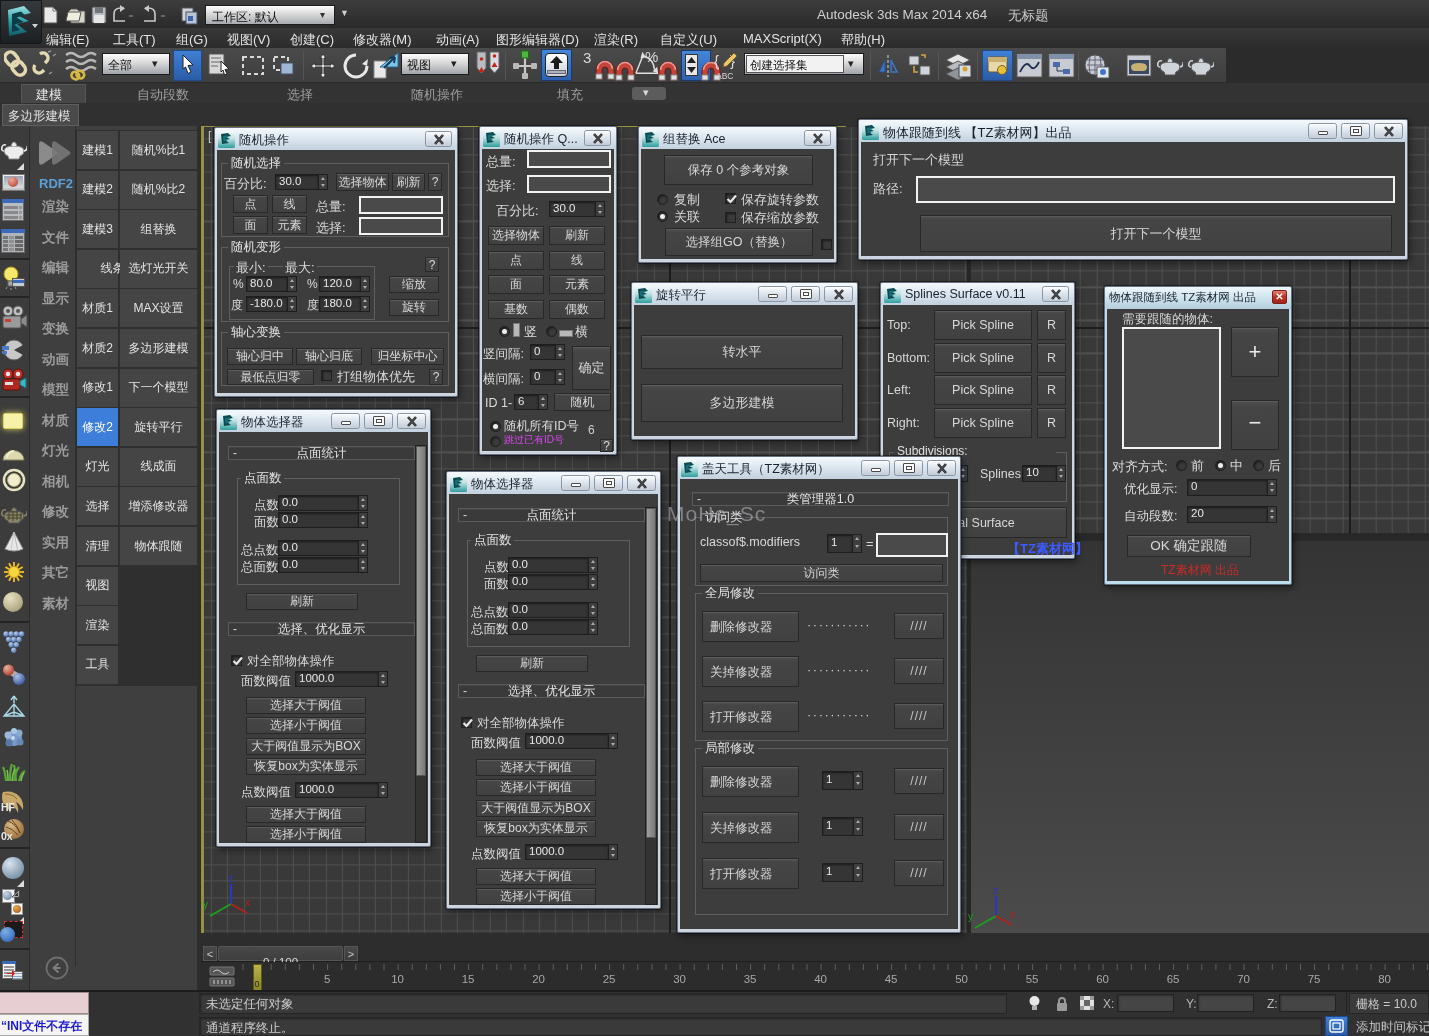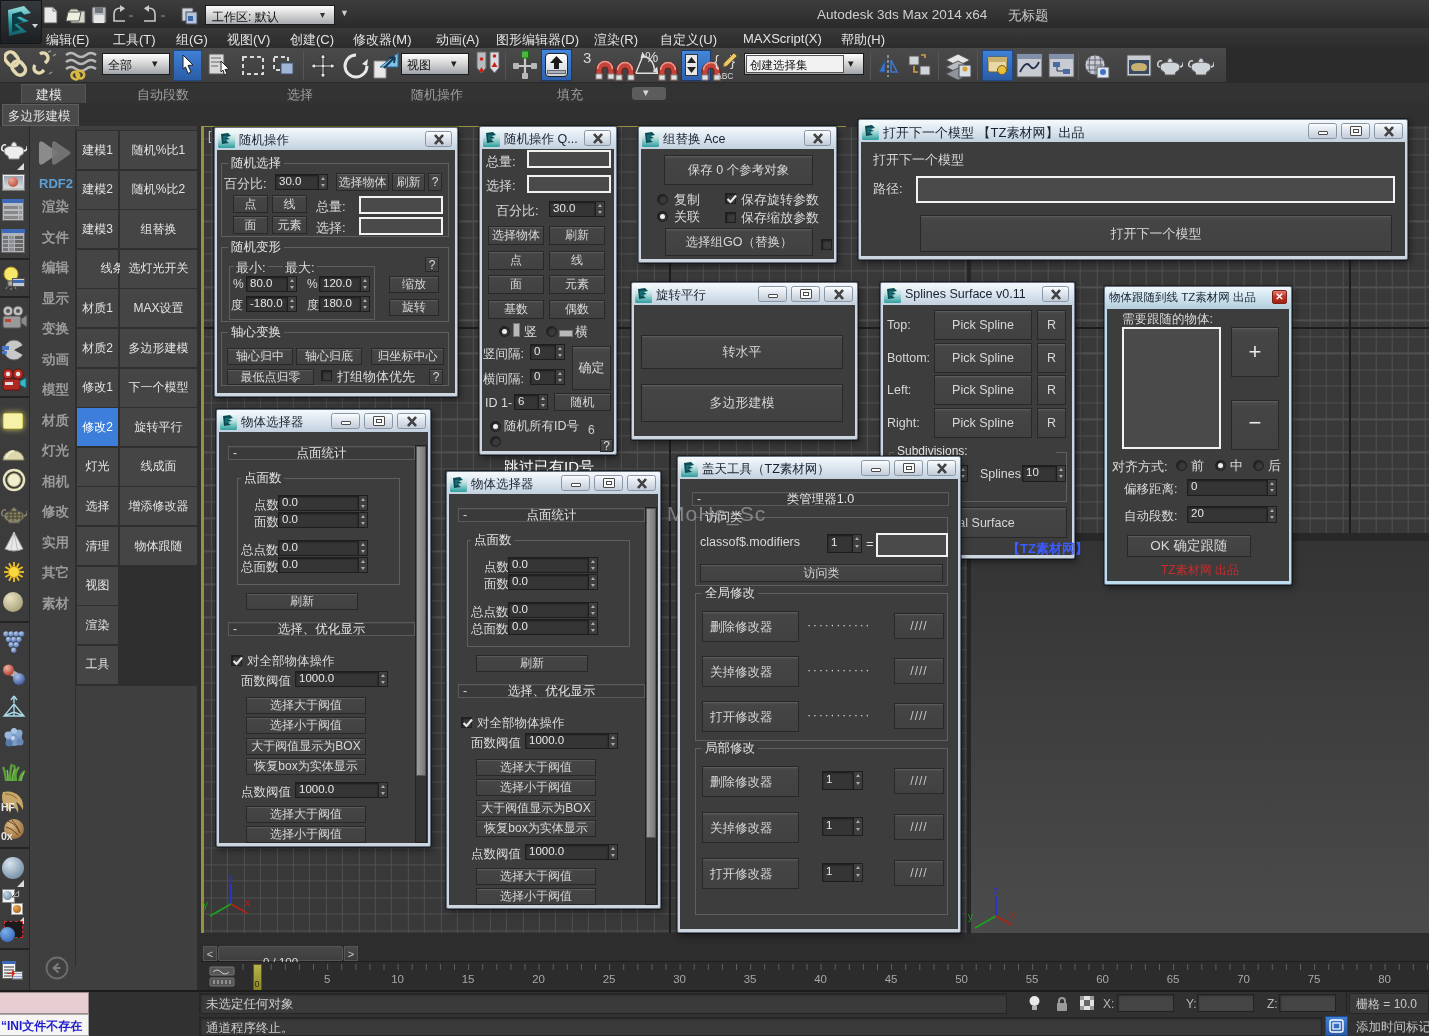--- a/index.html
+++ b/index.html
@@ -747,21 +747,21 @@
       <linearGradient id="mg862123" x1="0" y1="0" x2="0" y2="1">
         <stop offset="0" stop-color="#f5fbfb"></stop>
         <stop offset="0.45" stop-color="#bfe2e2"></stop>
         <stop offset="1" stop-color="#2e9e9e"></stop>
       </linearGradient>
     </defs>
 <rect width="17" height="17" rx="1.5" fill="url(#mg862123)"></rect>
 <path d="M3 3 L10 2 L13 5 L8 6 L12 8 L7 9 L11 12 L4 13 Z" fill="#0d4a52"></path>
 <path d="M5 5 L9 4.4 L10.6 6 L6.6 7 L9.6 9.4 L5.4 10.6 Z" fill="#17707a"></path>
   </svg>
-<div class="a" style="left:883px;top:124px;font-size:13px;color:#18222e;white-space:nowrap;">打开下一个模型 【TZ素材网】出品</div>
+<div class="a" style="left:883px;top:124px;font-size:13px;color:#18222e;white-space:nowrap;">物体跟随到线 【TZ素材网】出品</div>
 <div class="a" style="left:861px;top:142px;width:544px;height:114px;background:#3d3d3d;"></div>
 <div class="a" style="left:1308px;top:123px;width:29px;height:16px;background:linear-gradient(#fbfdfe,#dfe6ee 45%,#c3ccd8);border:1px solid #8b96a5;border-radius:2.5px;"></div>
 <div class="a" style="left:1317.5px;top:131.0px;width:10px;height:4px;background:#fdfdfd;border:1px solid #4a4a4a;border-radius:1px;"></div>
 <div class="a" style="left:1341px;top:123px;width:29px;height:16px;background:linear-gradient(#fbfdfe,#dfe6ee 45%,#c3ccd8);border:1px solid #8b96a5;border-radius:2.5px;"></div>
 <div class="a" style="left:1349.5px;top:126.0px;width:12px;height:10px;background:#f8f8f8;border:1.5px solid #4a4a4a;border-radius:1px;"></div>
 <div class="a" style="left:1352.5px;top:129.0px;width:6px;height:4px;background:#fdfdfd;border:1px solid #4a4a4a;"></div>
 <div class="a" style="left:1374px;top:123px;width:29px;height:16px;background:linear-gradient(#fbfdfe,#dfe6ee 45%,#c3ccd8);border:1px solid #8b96a5;border-radius:2.5px;"></div>
 <svg class="a" style="left:1382.5px;top:125.5px" width="12" height="11" viewBox="0 0 12 11">
     <path d="M2 1 L10 10 M10 1 L2 10" stroke="#2e2e2e" stroke-width="2.6"></path>
     <path d="M2 1 L10 10 M10 1 L2 10" stroke="#555" stroke-width="1"></path>
@@ -882,21 +882,21 @@
 <div class="a" style="left:518px;top:395px;font-size:11.5px;color:#e6e6e6;white-space:nowrap;">6</div>
 <div class="sar" style="left:539px;top:394px;width:9px;height:16px;"></div>
 <div class="a" style="left:541.0px;top:396.5px;border-left:2.5px solid transparent;border-right:2.5px solid transparent;border-bottom:3.5px solid #aaaaaa;width:0;height:0"></div>
 <div class="a" style="left:541.0px;top:403.6px;border-left:2.5px solid transparent;border-right:2.5px solid transparent;border-top:3.5px solid #aaaaaa;width:0;height:0"></div>
 <div class="btn" style="left:554px;top:393px;width:57px;height:18px;"></div>
 <div class="a" style="left:554px;top:393px;width:57px;height:18px;display:flex;align-items:center;justify-content:center;font-size:12px;color:#d8d8d8;white-space:nowrap;">随机</div>
 <div class="a" style="left:490px;top:421px;width:11px;height:11px;background:#3a3a3a;border:1px solid #1e1e1e;border-radius:50%;box-shadow:inset 1px 1px 2px #1a1a1a;"></div>
 <div class="a" style="left:493px;top:424px;width:5px;height:5px;background:#efefef;border-radius:50%;"></div>
 <div class="a" style="left:504px;top:418px;font-size:12.5px;color:#dadada;white-space:nowrap;">随机所有ID号</div>
 <div class="a" style="left:490px;top:436px;width:11px;height:11px;background:#3a3a3a;border:1px solid #1e1e1e;border-radius:50%;box-shadow:inset 1px 1px 2px #1a1a1a;"></div>
-<div class="a" style="left:504px;top:458px;font-size:15px;color:#ffffff;white-space:nowrap;">跳过已有ID号</div>
+<div class="a" style="left:504px;top:433px;font-size:10px;color:#d946ef;white-space:nowrap;">跳过已有ID号</div>
 <div class="a" style="left:588px;top:423px;font-size:12px;color:#cfcfcf;white-space:nowrap;">6</div>
 <div class="btn" style="left:600px;top:439px;width:13px;height:13px;"></div>
 <div class="a" style="left:600px;top:439px;width:13px;height:13px;display:flex;align-items:center;justify-content:center;font-size:12px;color:#d8d8d8;white-space:nowrap;">?</div>
 <div class="a" style="left:214px;top:127px;width:244px;height:270px;background:#cdd5de;border:1px solid #657080;border-radius:2px;box-shadow:0 0 0 1px rgba(0,0,0,.35),2px 3px 7px rgba(0,0,0,.45);"></div>
 <div class="a" style="left:215px;top:128px;width:242px;height:22px;background:linear-gradient(#f5f9fc,#dde7f0 46%,#c3d1df);border-radius:2px 2px 0 0;"></div>
 <svg class="a" style="left:218px;top:131px" width="17" height="17" viewBox="0 0 17 17">
 <defs>
       <linearGradient id="mg218131" x1="0" y1="0" x2="0" y2="1">
         <stop offset="0" stop-color="#f5fbfb"></stop>
         <stop offset="0.45" stop-color="#bfe2e2"></stop>
@@ -1098,21 +1098,21 @@
 <div class="btn" style="left:1231px;top:400px;width:48px;height:50px;"></div>
 <div class="a" style="left:1231px;top:398px;width:48px;height:50px;display:flex;align-items:center;justify-content:center;font-size:22px;color:#e8e8e8;white-space:nowrap;">−</div>
 <div class="a" style="left:1112px;top:458px;font-size:13px;color:#dadada;white-space:nowrap;">对齐方式:</div>
 <div class="a" style="left:1176px;top:460px;width:11px;height:11px;background:#3a3a3a;border:1px solid #1e1e1e;border-radius:50%;box-shadow:inset 1px 1px 2px #1a1a1a;"></div>
 <div class="a" style="left:1191px;top:457px;font-size:13px;color:#dadada;white-space:nowrap;">前</div>
 <div class="a" style="left:1215px;top:460px;width:11px;height:11px;background:#3a3a3a;border:1px solid #1e1e1e;border-radius:50%;box-shadow:inset 1px 1px 2px #1a1a1a;"></div>
 <div class="a" style="left:1218px;top:463px;width:5px;height:5px;background:#efefef;border-radius:50%;"></div>
 <div class="a" style="left:1230px;top:457px;font-size:13px;color:#dadada;white-space:nowrap;">中</div>
 <div class="a" style="left:1253px;top:460px;width:11px;height:11px;background:#3a3a3a;border:1px solid #1e1e1e;border-radius:50%;box-shadow:inset 1px 1px 2px #1a1a1a;"></div>
 <div class="a" style="left:1268px;top:457px;font-size:13px;color:#dadada;white-space:nowrap;">后</div>
-<div class="a" style="left:1124px;top:481px;font-size:12.5px;color:#dadada;white-space:nowrap;">偏移距离:</div>
+<div class="a" style="left:1124px;top:481px;font-size:12.5px;color:#dadada;white-space:nowrap;">优化显示:</div>
 <div class="fld" style="left:1187px;top:479px;width:81px;height:17px;"></div>
 <div class="a" style="left:1191px;top:480px;font-size:11.5px;color:#e6e6e6;white-space:nowrap;">0</div>
 <div class="sar" style="left:1268px;top:479px;width:9px;height:17px;"></div>
 <div class="a" style="left:1270.0px;top:481.75px;border-left:2.5px solid transparent;border-right:2.5px solid transparent;border-bottom:3.5px solid #aaaaaa;width:0;height:0"></div>
 <div class="a" style="left:1270.0px;top:489.2px;border-left:2.5px solid transparent;border-right:2.5px solid transparent;border-top:3.5px solid #aaaaaa;width:0;height:0"></div>
 <div class="a" style="left:1124px;top:508px;font-size:12.5px;color:#dadada;white-space:nowrap;">自动段数:</div>
 <div class="fld" style="left:1187px;top:506px;width:81px;height:17px;"></div>
 <div class="a" style="left:1191px;top:507px;font-size:11.5px;color:#e6e6e6;white-space:nowrap;">20</div>
 <div class="sar" style="left:1268px;top:506px;width:9px;height:17px;"></div>
 <div class="a" style="left:1270.0px;top:508.75px;border-left:2.5px solid transparent;border-right:2.5px solid transparent;border-bottom:3.5px solid #aaaaaa;width:0;height:0"></div>

